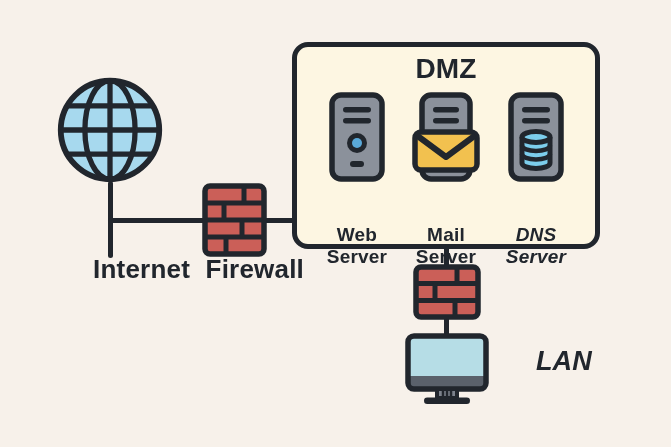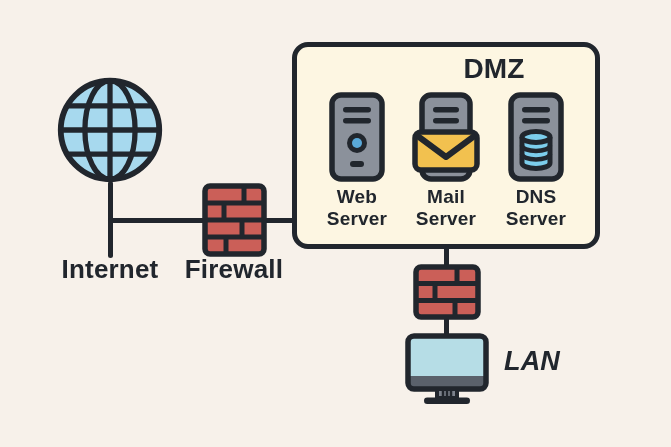--- a/index.html
+++ b/index.html
@@ -7,26 +7,26 @@
     --server-gray:#8b919b; --envelope-yellow:#f2c14f; --db-blue:#7ccdeb;
     --screen-blue:#b6dde6; --dmz-fill:#fdf6e2; --power-blue:#5aa9d9;
     --bezel-gray:#5a616b; --stand-gray:#7c828c;
   }
   html,body{margin:0;padding:0;}
   body{background:var(--background);font-family:"Liberation Sans","DejaVu Sans",sans-serif;}
   .canvas{position:relative;width:671px;height:447px;background:var(--background);overflow:hidden;}
   .abs{position:absolute;}
   .line{position:absolute;background:var(--ink);border-radius:2.5px;}
   .label{position:absolute;color:var(--ink);font-weight:bold;text-align:center;line-height:1.1;letter-spacing:0.2px;}
-  .label-lg{font-size:26px;}
-  .label-sm{font-size:19px;line-height:1.18;}
+  .label-lg{font-size:26px;text-align:right;}
+  .label-sm{font-size:19px;line-height:1.18;margin-top:38px;}
   .dmz-box{position:absolute;left:292px;top:42px;width:308px;height:207px;
            background:var(--dmz-fill);border:5px solid var(--ink);border-radius:16px;
            box-sizing:border-box;}
-  .dmz-title{position:absolute;left:292px;top:54px;width:308px;font-size:28px;padding-left:48px;}
+  .dmz-title{position:absolute;left:292px;top:54px;width:308px;font-size:28px;}
   
   .s-ink{stroke:var(--ink);}
   .f-ink{fill:var(--ink);}
   .f-none{fill:none;}
   .f-brick{fill:var(--brick-red);}
   .f-globe{fill:var(--globe-blue);}
   .f-gray{fill:var(--server-gray);}
   .f-yellow{fill:var(--envelope-yellow);}
   .f-db{fill:var(--db-blue);}
   .f-screen{fill:var(--screen-blue);}
@@ -93,21 +93,21 @@
     <rect x="14" y="15" width="28" height="5.5" rx="2.75" class="f-ink"></rect>
     <rect x="14" y="26" width="28" height="5.5" rx="2.75" class="f-ink"></rect>
     <path d="M14 45 v26 a14 5.5 0 0 0 28 0 v-26" class="f-db s-ink" stroke-width="5"></path>
     <ellipse cx="28" cy="45" rx="14" ry="5.5" class="f-db s-ink" stroke-width="5"></ellipse>
     <path d="M14 53.5 a14 5.5 0 0 0 28 0" class="f-none s-ink" stroke-width="4.5"></path>
     <path d="M14 62 a14 5.5 0 0 0 28 0" class="f-none s-ink" stroke-width="4.5"></path>
   </svg>
 
   <div class="label label-sm" style="left:307px;top:186px;width:100px;">Web Server</div>
   <div class="label label-sm" style="left:396px;top:186px;width:100px;text-align:center;">Mail Server</div>
-  <div class="label label-sm" style="left:486px;top:186px;width:100px;">DNS Server</div>
+  <div class="label label-sm" style="left:486px;top:186px;width:100px;font-style:italic;">DNS Server</div>
 
   <svg class="abs" style="left:413px;top:264px;" width="68" height="56" viewBox="0 0 68 56">
     <rect x="3" y="3" width="62" height="50" rx="5" class="f-brick s-ink" stroke-width="5.5"></rect>
     <line x1="3" y1="19.5" x2="65" y2="19.5" class="s-ink" stroke-width="5"></line>
     <line x1="3" y1="36.5" x2="65" y2="36.5" class="s-ink" stroke-width="5"></line>
     <line x1="44" y1="3" x2="44" y2="19.5" class="s-ink" stroke-width="5"></line>
     <line x1="22" y1="19.5" x2="22" y2="36.5" class="s-ink" stroke-width="5"></line>
     <line x1="42" y1="36.5" x2="42" y2="53" class="s-ink" stroke-width="5"></line>
   </svg>
 

